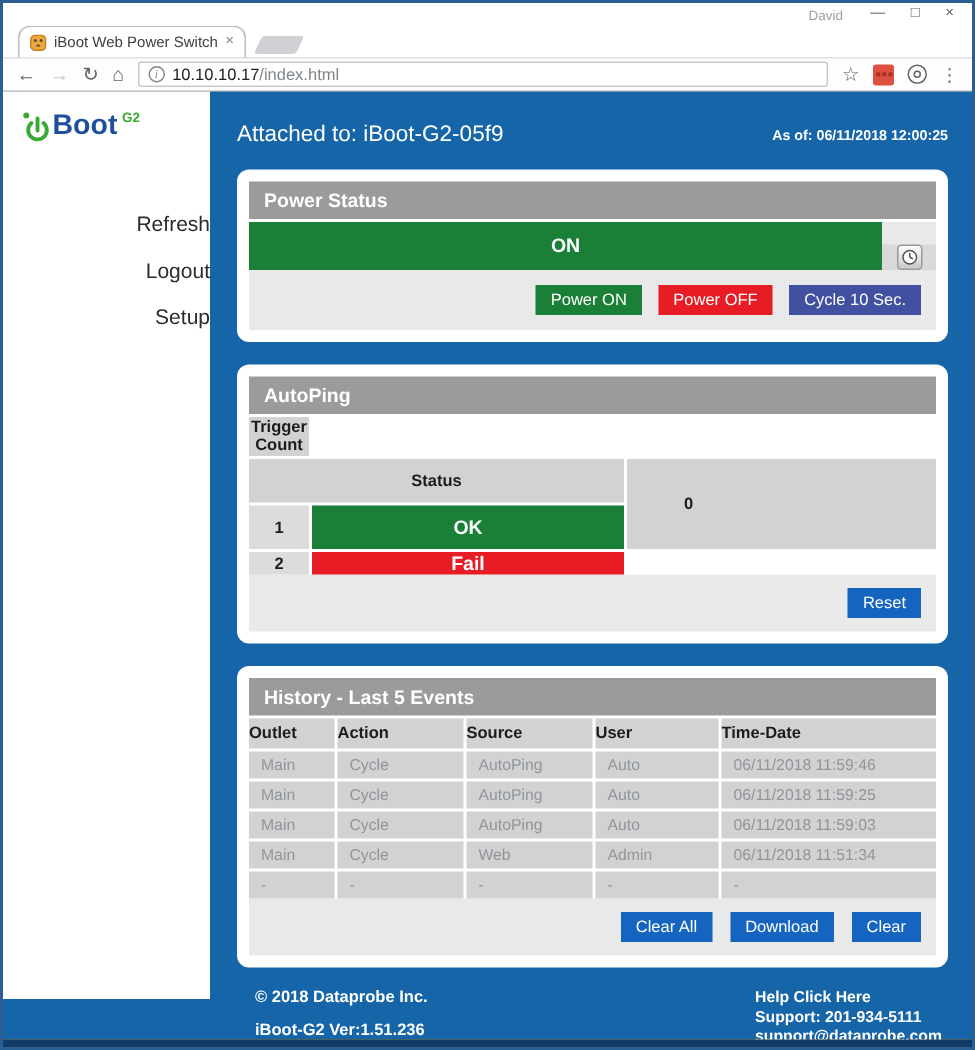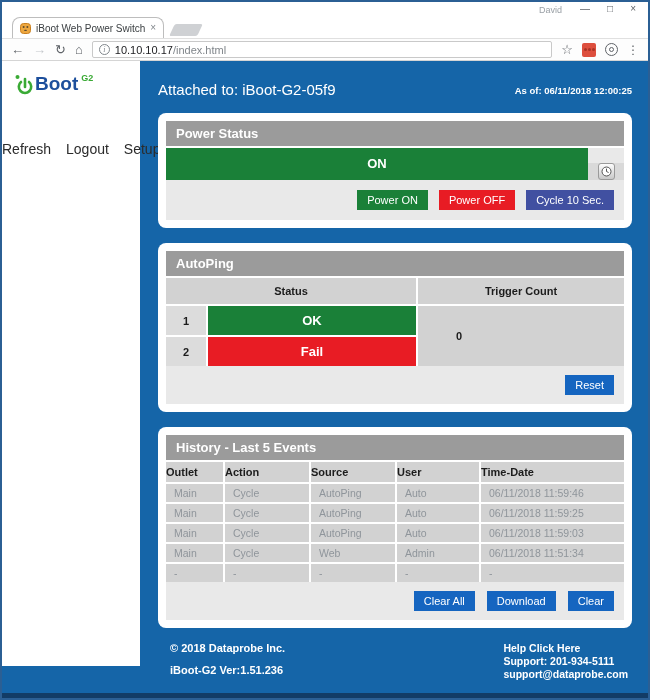--- a/index.html
+++ b/index.html
@@ -53,21 +53,21 @@
   .menu-ic { font-size:12px; color:#5f6368; }
 
   
   .page { flex:1; background:#1565a8; display:flex; min-height:0; }
   .bottomstrip { height:5px; background:#123c66; flex:none; }
 
   .sidebar { width:138px; background:#fff; height:calc(100% - 27px); padding-top:12px; flex:none; }
   .logo { display:flex; align-items:flex-start; margin-left:12px; gap:1px; }
   .logo-boot { color:#1d4f9c; font-weight:bold; font-size:19px; line-height:22px; letter-spacing:0; }
   .logo-sup { color:#3aaa35; font-weight:bold; font-size:9px; margin:0 0 0 2px; }
-  .menu { margin-top:44px; display:flex; flex-direction:row; align-items:flex-end;
+  .menu { margin-top:44px; display:flex; flex-direction:column; align-items:flex-end;
           gap:15px; font-size:14px; color:#2b2b2b; }
   .menu div { cursor:pointer; }
 
   .main { flex:1; padding:0 16px 0 18px; min-width:0; }
   .main-header { display:flex; justify-content:space-between; margin-top:20px; }
   .attached { color:#fff; font-size:15px; }
   .asof { color:#fff; font-size:9.5px; font-weight:bold; margin-top:4px; }
 
   .card { background:#fff; border-radius:8px; padding:8px; margin-top:15px; }
   .card-head { background:#9b9b9b; color:#fff; font-size:13px; font-weight:bold;
@@ -214,22 +214,22 @@
             <button class="btn" style="background: rgb(232, 28, 36);">Power OFF</button>
             <button class="btn" style="background: rgb(65, 80, 161);">Cycle 10 Sec.</button>
           </div>
         </div>
       </div>
 
       <div class="card">
         <div class="card-head">AutoPing</div>
         <div class="card-body">
           <div class="ap-grid">
+            <div class="ap-h">Trigger Count</div>
             <div class="ap-h status">Status</div>
-            <div class="ap-h">Trigger Count</div>
             <div class="ap-num">1</div>
             <div class="ap-bar" style="background: rgb(26, 128, 56);">OK</div>
             <div class="ap-count">0</div>
             <div class="ap-num">2</div>
             <div class="ap-bar" style="background: rgb(232, 28, 36);">Fail</div>
           </div>
           <div class="ap-reset">
             <button class="btn btn-blue">Reset</button>
           </div>
         </div>

